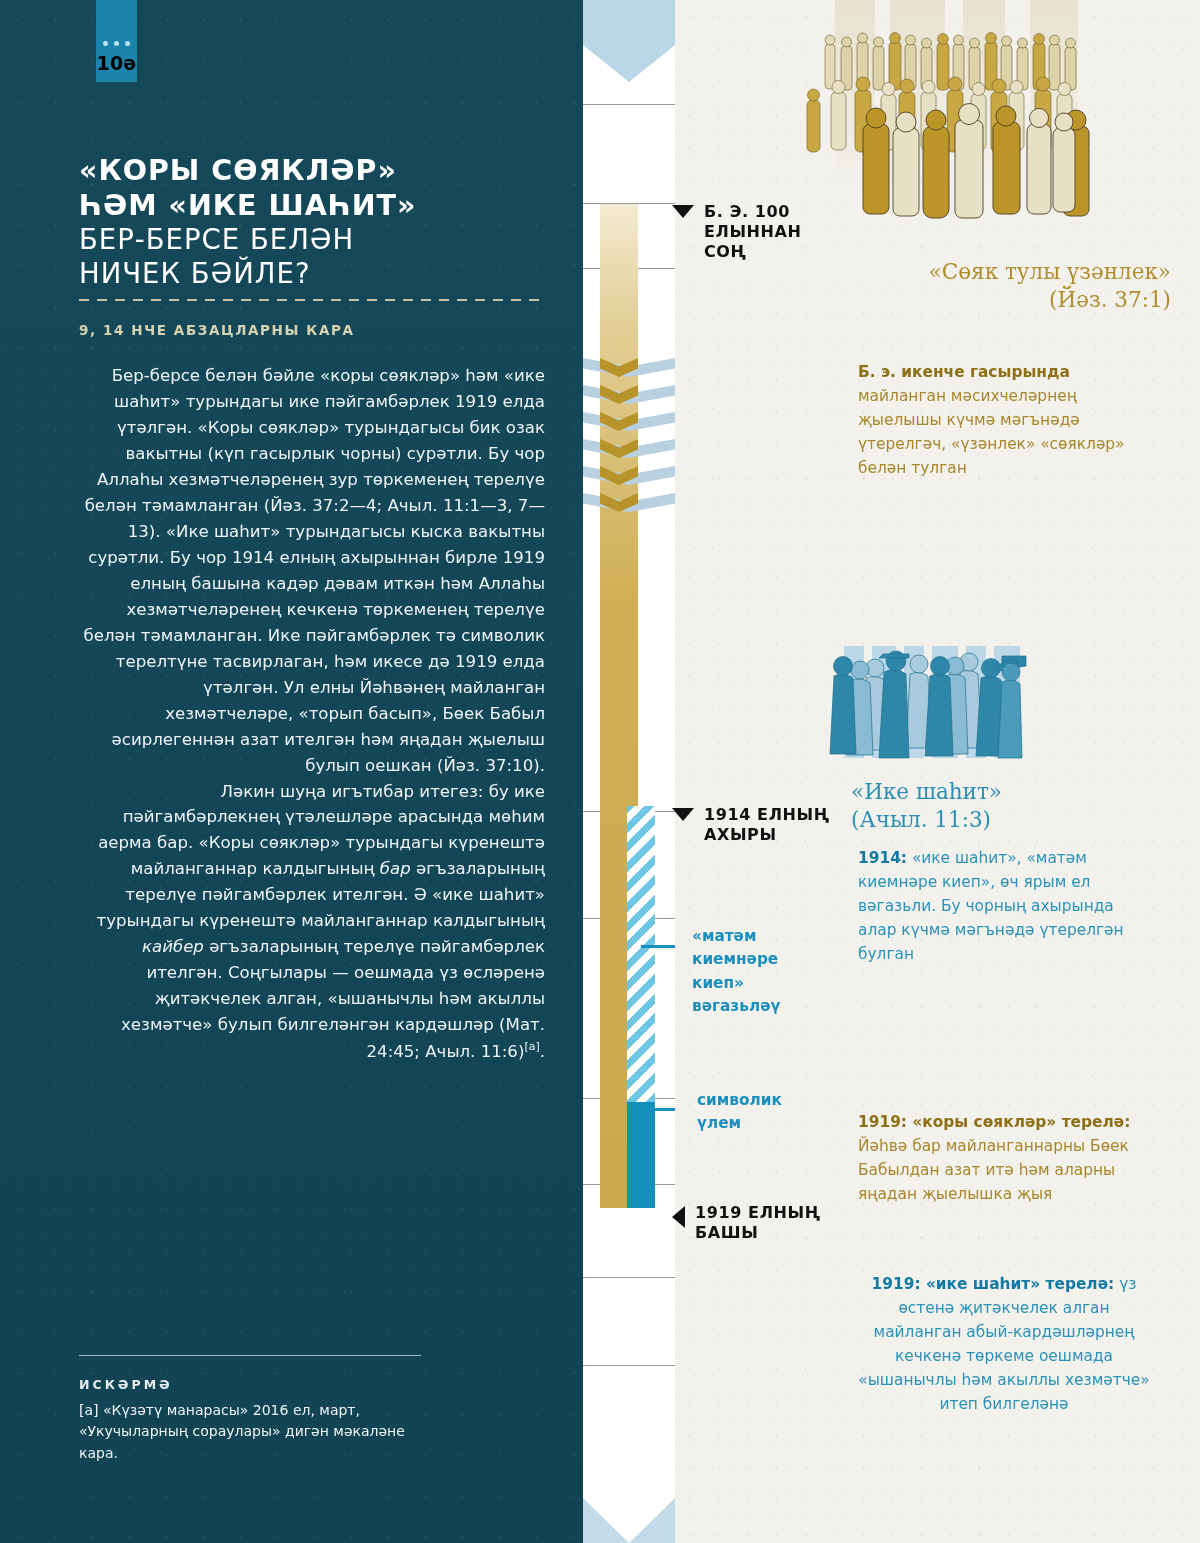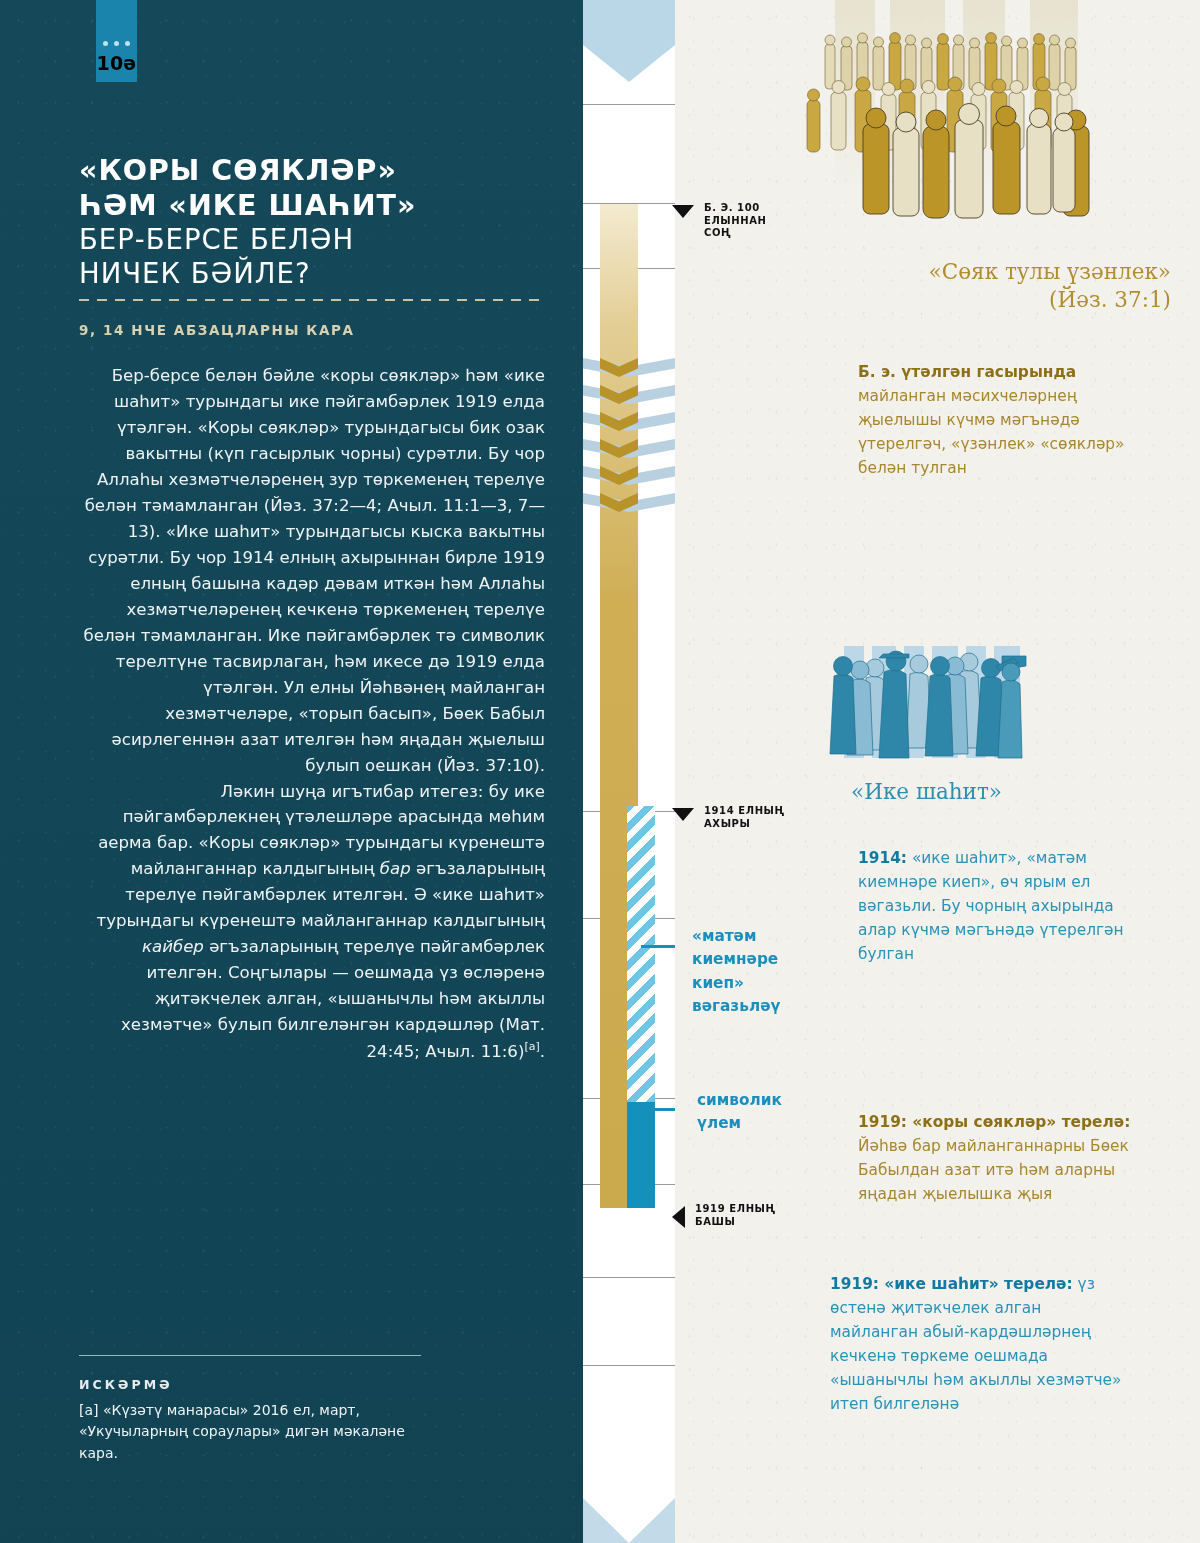--- a/index.html
+++ b/index.html
@@ -133,21 +133,21 @@
     background:#f2f1ec;
     background-image:
       radial-gradient(rgba(120,120,110,.10) .9px, transparent 1.1px),
       radial-gradient(rgba(150,145,130,.09) .9px, transparent 1.1px);
     background-size:29px 33px, 19px 23px;
     background-position:0 0, 9px 7px;
   }
 
   .tl-label{
     position:absolute;display:flex;align-items:flex-start;gap:10px;
-    color:#111;font-weight:700;font-size:10px;line-height:1.25;letter-spacing:.6px;
+    color:#111;font-weight:700;font-size:16px;line-height:1.25;letter-spacing:.6px;
   }
   .tri-down{
     width:0;height:0;border-left:11px solid transparent;border-right:11px solid transparent;
     border-top:13px solid #111;margin-top:3px;flex:0 0 auto;
   }
   .tri-left{
     width:0;height:0;border-top:11px solid transparent;border-bottom:11px solid transparent;
     border-right:13px solid #111;margin-top:3px;flex:0 0 auto;
   }
   .cyan-note{
@@ -357,21 +357,21 @@
 ЕЛЫННАН
 СОҢ</span>
   </div>
 
   <div class="cap-serif cap-gold" style="left:851px;top:258px;width:320px;text-align:right;">
     <div>«Сөяк тулы үзәнлек»</div>
     <div>(Йәз. 37:1)</div>
   </div>
 
   <div class="para-gold" style="left:858px;top:360px;width:290px;">
-    <b>Б. э. үтәлгән гасырында</b><span> майланган мәсихчеләрнең җыелышы күчмә мәгънәдә үтерелгәч, «үзәнлек» «сөякләр» белән тулган</span>
+    <b>Б. э. икенче гасырында</b><span> майланган мәсихчеләрнең җыелышы күчмә мәгънәдә үтерелгәч, «үзәнлек» «сөякләр» белән тулган</span>
   </div>
 
   <svg class="illus" style="left:826px;top:636px;width:300px;height:140px" viewBox="0 0 300 140">
     <g fill="#bcd8e8">
       <rect x="18" y="10" width="20" height="112"></rect>
       <rect x="46" y="10" width="24" height="112"></rect>
       <rect x="78" y="10" width="20" height="112"></rect>
       <rect x="106" y="10" width="26" height="112"></rect>
       <rect x="140" y="10" width="20" height="112"></rect>
       <rect x="168" y="10" width="26" height="112"></rect>
@@ -413,20 +413,21 @@
       </g>
       <g fill="#4a9bba" stroke="#1f6f8f">
         <path d="M176 46 q10 -5 18 2 l2 74 h-24 z"></path>
           <circle cx="185" cy="36" r="9"></circle>
       </g>
     </g>
   </svg>
 
   <div class="cap-serif cap-blue" style="left:851px;top:778px;width:320px;">
     <div>«Ике шаһит»</div>
+    <div>(Ачыл. 11:3)</div>
   </div>
 
   <div class="para-blue" style="left:858px;top:846px;width:292px;">
     <b>1914:</b><span> «ике шаһит», «матәм киемнәре киеп», өч ярым ел вәгазьли. Бу чорның ахырында алар күчмә мәгънәдә үтерелгән булган</span>
   </div>
 
   <div class="tl-label" style="left:672px;top:805px;">
     <span class="tri-down"></span>
     <span style="white-space:pre-line">1914 ЕЛНЫҢ
 АХЫРЫ</span>
@@ -443,17 +444,17 @@
   <div class="tl-label" style="left:672px;top:1203px;">
     <span class="tri-left"></span>
     <span style="white-space:pre-line">1919 ЕЛНЫҢ
 БАШЫ</span>
   </div>
 
   <div class="para-gold" style="left:858px;top:1110px;width:292px;">
     <b>1919: «коры сөякләр» терелә:</b><span> Йәһвә бар майланганнарны Бөек Бабылдан азат итә һәм аларны яңадан җыелышка җыя</span>
   </div>
 
-  <div class="para-blue" style="left:830px;top:1272px;width:292px;">
+  <div class="para-blue" style="left:858px;top:1272px;width:292px;text-align:center;">
     <b>1919: «ике шаһит» терелә:</b><span> үз өстенә җитәкчелек алган майланган абый-кардәшләрнең кечкенә төркеме оешмада «ышанычлы һәм акыллы хезмәтче» итеп билгеләнә</span>
   </div>
 
 </div>
 
 </body></html>

